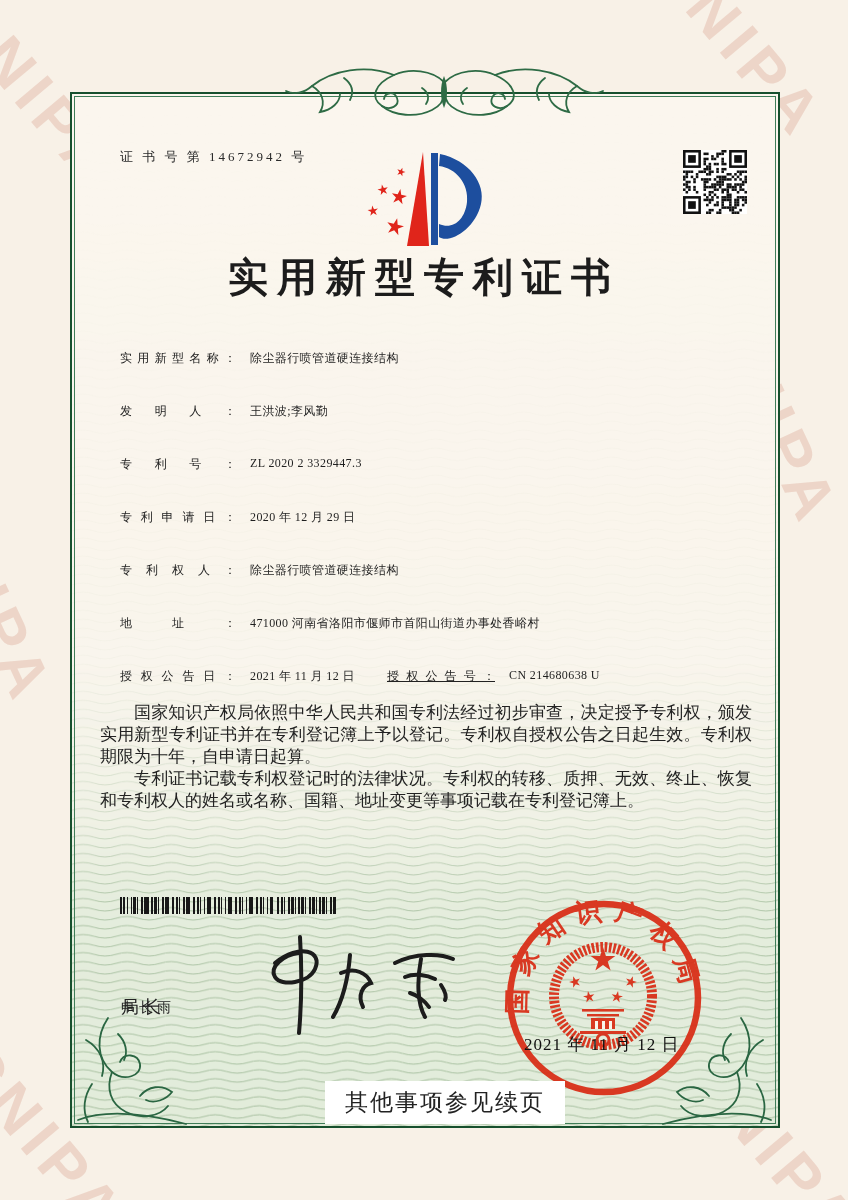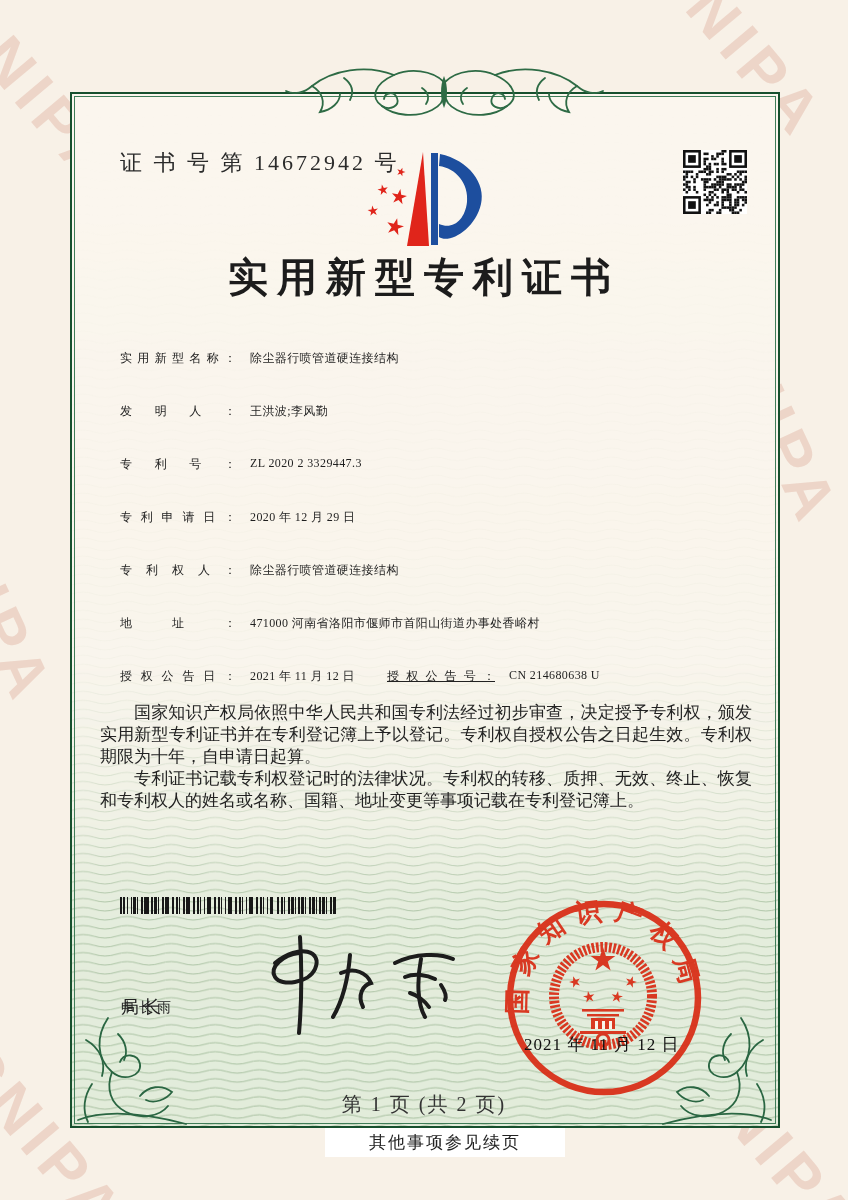--- a/index.html
+++ b/index.html
@@ -29,21 +29,21 @@
     position:absolute; left:70px; top:92px; width:710px; height:1036px;
     border:2.5px solid #17502e; box-sizing:border-box; background:#fbf6ee;
   }
   .frame-inner{
     position:absolute; inset:2px; border:1px solid #3f7d58; pointer-events:none;
   }
   .waves{position:absolute; left:0; top:0; width:100%; height:100%;}
   
   .cert-no{
     position:absolute; left:120px; top:148px;
-    font-size:22px; letter-spacing:3px; color:#2a2a2a;
+    font-size:13px; letter-spacing:3px; color:#2a2a2a;
   }
   .qr{position:absolute; left:683px; top:150px; width:64px; height:64px; background:#fff;}
   .logo{position:absolute; left:352px; top:140px; width:145px; height:112px;}
   .title{
     position:absolute; left:0; top:250px; width:100%;
     text-align:center; font-size:40px; font-weight:bold;
     letter-spacing:9px; color:#1c1c1c;
   }
   
   .fields{position:absolute; left:120px; top:350px; width:580px; font-size:12px;}
@@ -76,23 +76,23 @@
   .seal{position:absolute; left:496px; top:882px; width:216px; height:232px; opacity:0.93;}
   .seal-date{
     position:absolute; left:524px; top:1033px; width:200px;
     font-size:17px; letter-spacing:1px; color:#111; white-space:nowrap;
   }
   .page-info{
     position:absolute; left:0; top:1091px; width:100%;
     text-align:center; font-size:20px; letter-spacing:2px; color:#333;
   }
   .note-box{
-    position:absolute; left:325px; top:1128px; width:240px; height:29px;
+    position:absolute; left:325px; top:1081px; width:240px; height:43px;
     background:#ffffff; display:flex; align-items:center; justify-content:center;
-    font-size:17px; letter-spacing:2px; color:#222;
+    font-size:23px; letter-spacing:2px; color:#222;
   }
   .ornament-top{position:absolute; left:282px; top:62px; width:325px; height:60px;}
   .corner{position:absolute; width:135px; height:122px;}
   .corner-bl{left:56px; top:1012px;}
   .corner-br{left:658px; top:1012px; transform:scaleX(-1);}
 </style>
 </head>
 <body>
 
 <div class="page">

